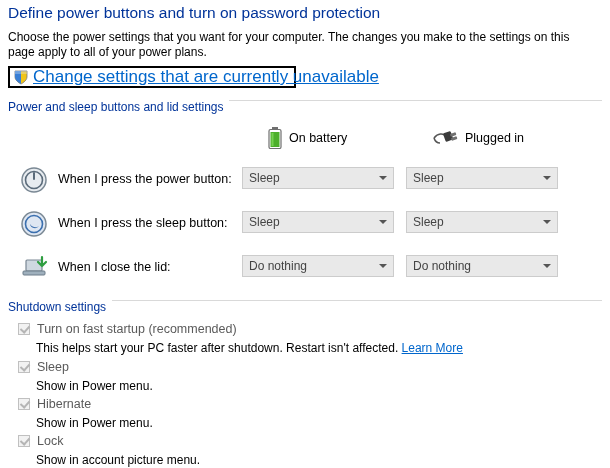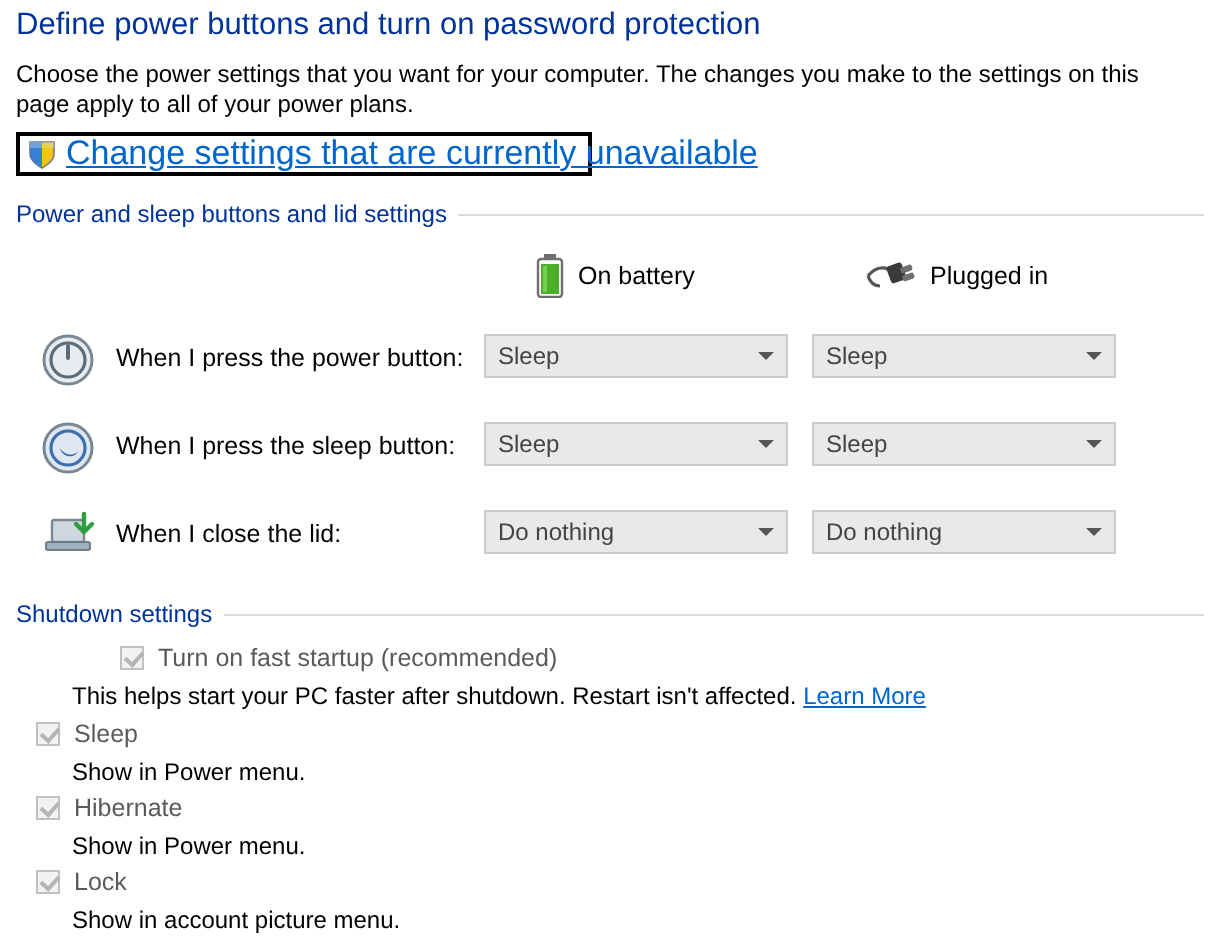--- a/index.html
+++ b/index.html
@@ -65,21 +65,20 @@
     cursor: pointer;
     white-space: nowrap;
   }
   .group {
     position: absolute;
     left: 8px;
     width: 594px;
   }
   .group-header {
     display: flex;
-    align-items: center;
     width: 100%;
   }
   .group-label {
     font-size: 12px;
     color: #003399;
     white-space: nowrap;
     padding-right: 6px;
   }
   .group-rule {
     flex: 1 1 auto;
@@ -318,21 +317,21 @@
     </div>
   </div>
 
   <div class="group" style="top:300px;">
     <div class="group-header">
       <span class="group-label">Shutdown settings</span>
       <span class="group-rule"></span>
     </div>
   </div>
 
-  <div class="check-item" style="top:322px;margin-left:42px;">
+  <div class="check-item" style="top:322px;">
     <span class="cb checked"></span>
     <span class="check-label">Turn on fast startup (recommended)</span>
   </div>
   <div class="desc" style="top:341px;">
     <span>This helps start your PC faster after shutdown. Restart isn't affected.</span>
     <a href="#">Learn More</a>
   </div>
 
   <div class="check-item" style="top:360px;">
     <span class="cb checked"></span>

